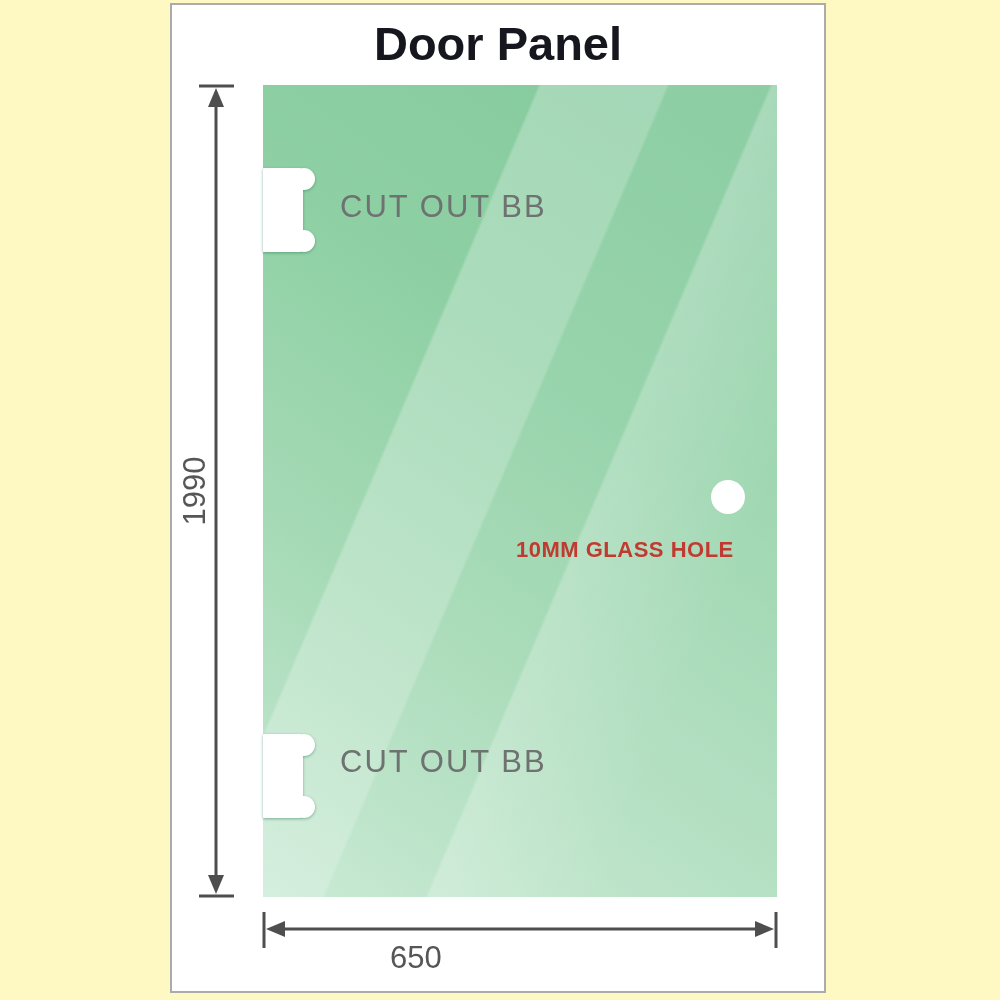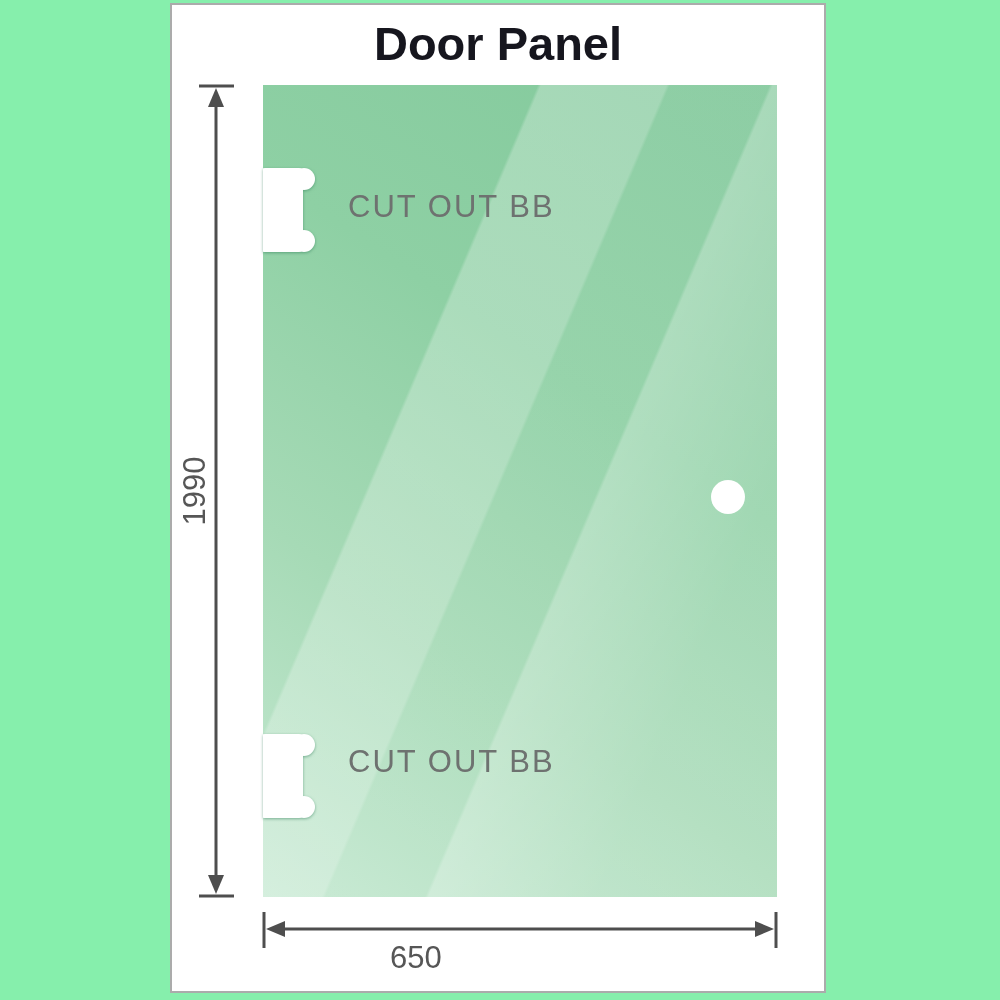--- a/index.html
+++ b/index.html
@@ -1,17 +1,17 @@
 <!DOCTYPE html>
 <html><head>
 <meta charset="utf-8">
 <style>
   html,body{margin:0;padding:0;background:#ffffff;}
   .canvas{
-    position:relative;width:1000px;height:1000px;background:#86efac;overflow:hidden;
+    position:relative;width:1000px;height:1000px;background:#fef9c3;overflow:hidden;
     font-family:"Liberation Sans","DejaVu Sans",sans-serif;
   }
   .frame{
     position:absolute;left:170px;top:3px;width:656px;height:990px;
     border:2px solid #ababab;box-sizing:border-box;background:#ffffff;
   }
   .title{
     position:absolute;left:170px;top:16px;width:656px;text-align:center;
     font-size:47px;font-weight:700;color:#16161e;letter-spacing:0px;
   }
@@ -33,21 +33,21 @@
     position:absolute;width:54px;height:88px;left:263px;
     filter:drop-shadow(0px 1px 1.5px rgba(47,124,88,0.55));
   }
   .cutout.top{top:166px;}
   .cutout.bottom{top:732px;}
   .hole{
     position:absolute;left:711px;top:480px;width:34px;height:34px;border-radius:50%;
     background:#ffffff;border:4px solid rgba(255,255,255,0.45);box-sizing:border-box;
   }
   .cutout-label{
-    position:absolute;left:348px;font-size:31px;color:#6e7270;letter-spacing:2px;
+    position:absolute;left:340px;font-size:31px;color:#6e7270;letter-spacing:2px;
     white-space:nowrap;
   }
   .cutout-label.top{top:189px;}
   .cutout-label.bottom{top:744px;}
   .hole-label{
     position:absolute;left:516px;top:537px;font-size:22px;font-weight:700;
     color:#c13a31;white-space:nowrap;letter-spacing:0.5px;
   }
   .dims{position:absolute;left:0;top:0;pointer-events:none;}
   .dim-label{color:#565656;font-size:31px;}
@@ -84,20 +84,21 @@
       <rect x="-2" y="2" width="42" height="84" rx="4"></rect>
       <circle cx="41" cy="13" r="11"></circle>
       <circle cx="41" cy="75" r="11"></circle>
     </g>
   </svg>
 
   <div class="hole"></div>
 
   <div class="cutout-label top">CUT OUT BB</div>
   <div class="cutout-label bottom">CUT OUT BB</div>
+  <div class="hole-label">10MM GLASS HOLE</div>
 
   <svg class="dims" width="1000" height="1000" viewBox="0 0 1000 1000">
     <g stroke="#4e4e4e" stroke-width="3" fill="#4e4e4e">
 
       <g>
         <line x1="199" y1="86" x2="234" y2="86"></line>
         <line x1="216" y1="100" x2="216" y2="882"></line>
         <polygon points="216,88 208,107 224,107" stroke="none"></polygon>
         <polygon points="216,894 208,875 224,875" stroke="none"></polygon>
         <line x1="199" y1="896" x2="234" y2="896"></line>

